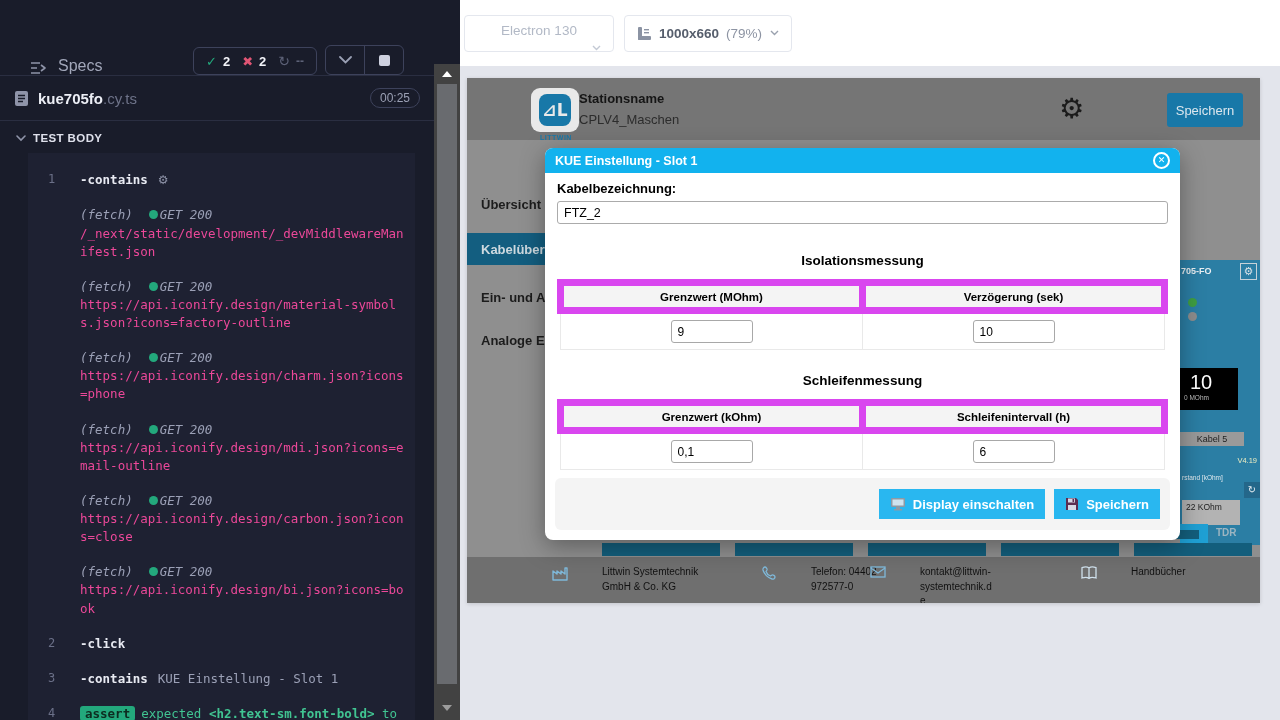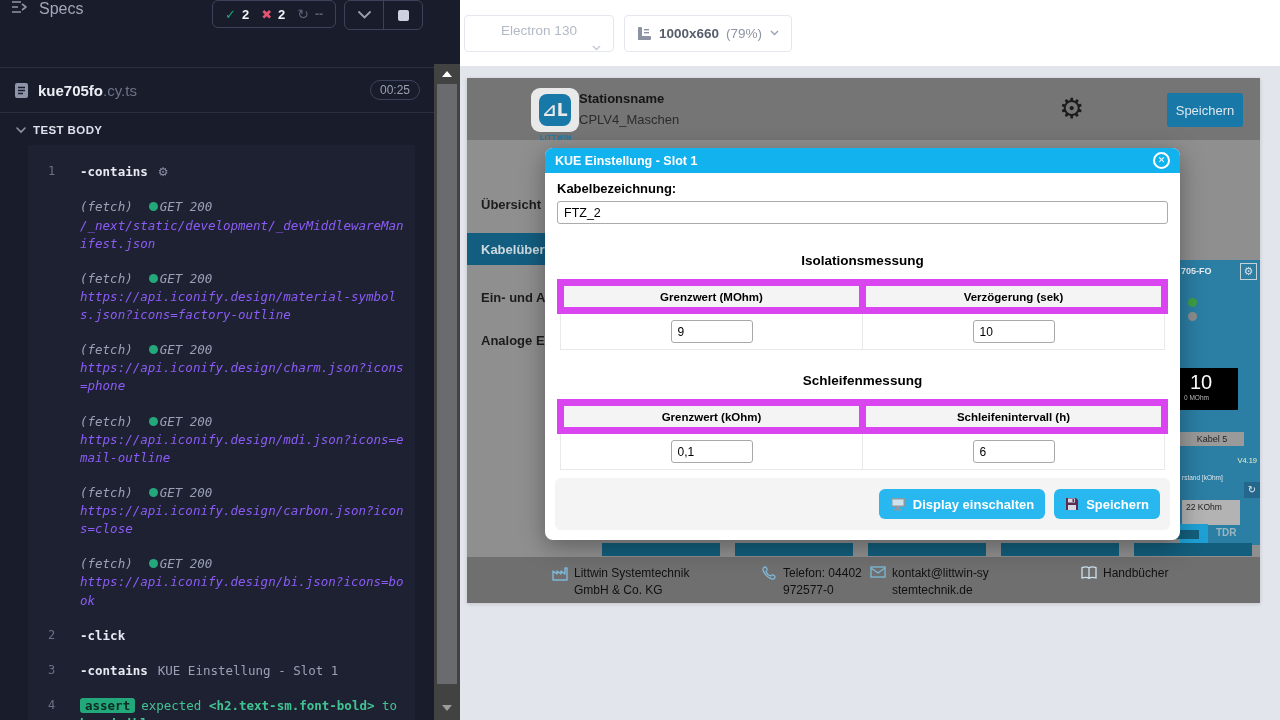--- a/index.html
+++ b/index.html
@@ -2,21 +2,21 @@
 <html><head>
 <meta charset="utf-8">
 <style>
   * { margin:0; padding:0; box-sizing:border-box; }
   html,body { width:1280px; height:720px; overflow:hidden; font-family:"Liberation Sans", sans-serif; }
   body { display:flex; background:#171a27; }
 
   
   .reporter { position:relative; width:460px; height:720px; background:#191c2a; flex:none; }
   .rep-inner { width:434px; height:720px; }
-  .rep-header { height:68px; display:flex; align-items:flex-start; padding:0 11px; border-bottom:1px solid #2a2e41; }
+  .rep-header { height:76px; display:flex; align-items:flex-end; padding:0 30px; border-bottom:1px solid #2a2e41; }
   .specs-ic { color:#8f94a9; margin-right:10px; display:flex; }
   .specs-label { color:#a2a7ba; font-size:16px; }
   .rep-header .spacer { flex:1; }
   .stats-group { display:flex; align-items:center; gap:12px; border:1px solid #3d425b; border-radius:6px; padding:5px 12px; margin-right:8px; }
   .stat { display:flex; align-items:center; gap:6px; font-size:13px; font-weight:bold; color:#f3f4f9; }
   .glyph { font-family:"DejaVu Sans", sans-serif; }
   .ic-check { color:#23a87c; font-size:13px; }
   .ic-cross { color:#e05574; font-size:13px; }
   .ic-restart { color:#5d6278; font-size:14px; font-weight:normal; }
   .stat-pending { color:#5d6278; font-weight:bold; font-size:12px; }
@@ -36,21 +36,21 @@
 
   .cmd-list { position:relative; margin:0 19px 0 28px; background:#1e2132; padding:4px 0 10px; }
   .cmd-row { position:relative; padding:3px 10px 3px 52px; margin:11px 0; font-family:"DejaVu Sans Mono", monospace; font-size:12.5px; line-height:1.45; color:#e8eaf2; }
   .cmd-row .num { position:absolute; left:20px; color:#6b7088; font-size:12px; }
   .c-dash { color:#e8eaf2; font-weight:bold; }
   .c-name { font-weight:bold; color:#e8eaf2; }
   .c-arg { color:#9ba0b6; margin-left:10px; }
   .c-gear { color:#8f94a9; font-size:12px; margin-left:10px; font-family:"DejaVu Sans", sans-serif; }
   .fetch-head { color:#9ba0b6; font-style:italic; }
   .fetch-head .dot { display:inline-block; width:9px; height:9px; border-radius:50%; background:#23a87c; margin:0 2px 0 16px; }
-  .fetch-url { color:#8b5cf6; font-style:italic; word-break:break-all; max-width:330px; }
+  .fetch-url { color:#ec4899; word-break:break-all; max-width:330px; }
   .assert-badge { background:#23a87c; color:#0d2c20; font-weight:bold; border-radius:3px; padding:0 5px; margin-right:6px; }
   .assert-txt { color:#41c492; }
   .assert-txt b { color:#41c492; }
 
   .rep-scrollbar { position:absolute; top:64px; right:0; bottom:0; width:26px; background:#424242; }
   .sb-arrow { height:20px; display:flex; align-items:center; justify-content:center; }
   .tri-up { width:0; height:0; border-left:5px solid transparent; border-right:5px solid transparent; border-bottom:6px solid #ffffff; }
   .tri-down { width:0; height:0; border-left:5px solid transparent; border-right:5px solid transparent; border-top:6px solid #9c9c9c; }
   .sb-thumb { position:absolute; top:20px; left:3px; width:20px; height:600px; background:#696b6f; }
   .sb-arrow.bottom { position:absolute; bottom:2px; left:0; right:0; }
@@ -106,21 +106,21 @@
 
   
   .strips { position:absolute; left:135px; top:452px; width:658px; height:27px; display:flex; gap:13px; z-index:1; }
   .strip-group { width:120px; }
   .strip-sm { width:62px; height:9px; background:#135e7c; margin-left:3px; }
   .strip-lg { width:118px; height:13px; background:#135e7c; margin-top:4px; }
 
   .aut-footer { position:absolute; left:0; top:479px; width:793px; height:46px; background:#6f6f6f; z-index:2; }
   .ftr-item { position:absolute; top:8px; display:flex; gap:6px; }
   .ftr-icon { color:#7fb9da; flex:none; margin-top:1px; }
-  .ftr-text { font-size:12px; color:#111; line-height:1.45; }
+  .ftr-text { font-size:10px; color:#111; line-height:1.45;margin-left:28px; }
   .ftr-company { left:85px; width:168px; }
   .ftr-phone { left:295px; width:118px; }
   .ftr-email { left:403px; width:122px; }
   .ftr-email .ftr-text { word-break:break-all; }
   .ftr-manuals { left:614px; }
 
   
   .modal { position:absolute; left:78px; top:70px; width:635px; height:392px; background:#fff; border-radius:8px; box-shadow:0 6px 24px rgba(0,0,0,.35); z-index:10; }
   .modal-head { height:25px; background:#12b2ee; border-radius:8px 8px 0 0; display:flex; align-items:center; padding:0 10px; }
   .modal-title { color:#fff; font-size:12.5px; font-weight:bold; flex:1; }
@@ -128,21 +128,21 @@
   .modal-body { padding:8px 12px 0; }
   .field-label { font-size:13px; font-weight:bold; color:#000; }
   .field-input { width:100%; height:23px; border:1px solid #ababab; border-radius:3px; margin-top:5px; font-size:12.5px; color:#000; padding:0 6px; outline:none; font-family:"Liberation Sans", sans-serif; }
   .sect-title { text-align:center; font-size:13.5px; font-weight:bold; color:#000; margin-top:29px; }
   .sect-title.second { margin-top:23px; }
   .mtable { width:100%; border-collapse:collapse; margin-top:11px; border:1px solid #e2e2e2; }
   .mtable th { background:#f4f4f4; border:7px solid #d946ef; font-size:11.5px; font-weight:bold; color:#000; height:28px; width:50%; }
   .mtable td { border:1px solid #e9e9e9; height:39px; text-align:center; }
   .cell-input { width:82px; height:23px; border:1px solid #a8a8a8; border-radius:3px; font-size:12px; padding:0 6px; outline:none; font-family:"Liberation Sans", sans-serif; }
   .modal-footer { position:absolute; left:10px; right:10px; bottom:10px; height:52px; background:#f4f4f4; border-radius:6px; display:flex; align-items:center; justify-content:flex-end; gap:9px; padding-right:10px; }
-  .m-btn { height:30px; background:#29b7f0; border:none; border-radius:6px; color:#fff; font-size:13px; font-weight:bold; display:flex; align-items:center; gap:7px; padding:0 11px; font-family:"Liberation Sans", sans-serif; }
+  .m-btn { height:30px; background:#29b7f0; border:none; border-radius:0; color:#fff; font-size:13px; font-weight:bold; display:flex; align-items:center; gap:7px; padding:0 11px; font-family:"Liberation Sans", sans-serif; }
 
   svg { display:block; }
 </style>
 </head>
 <body>
 
 <div class="reporter">
   <div class="rep-inner">
     <div class="rep-header">
       <span class="specs-ic">

